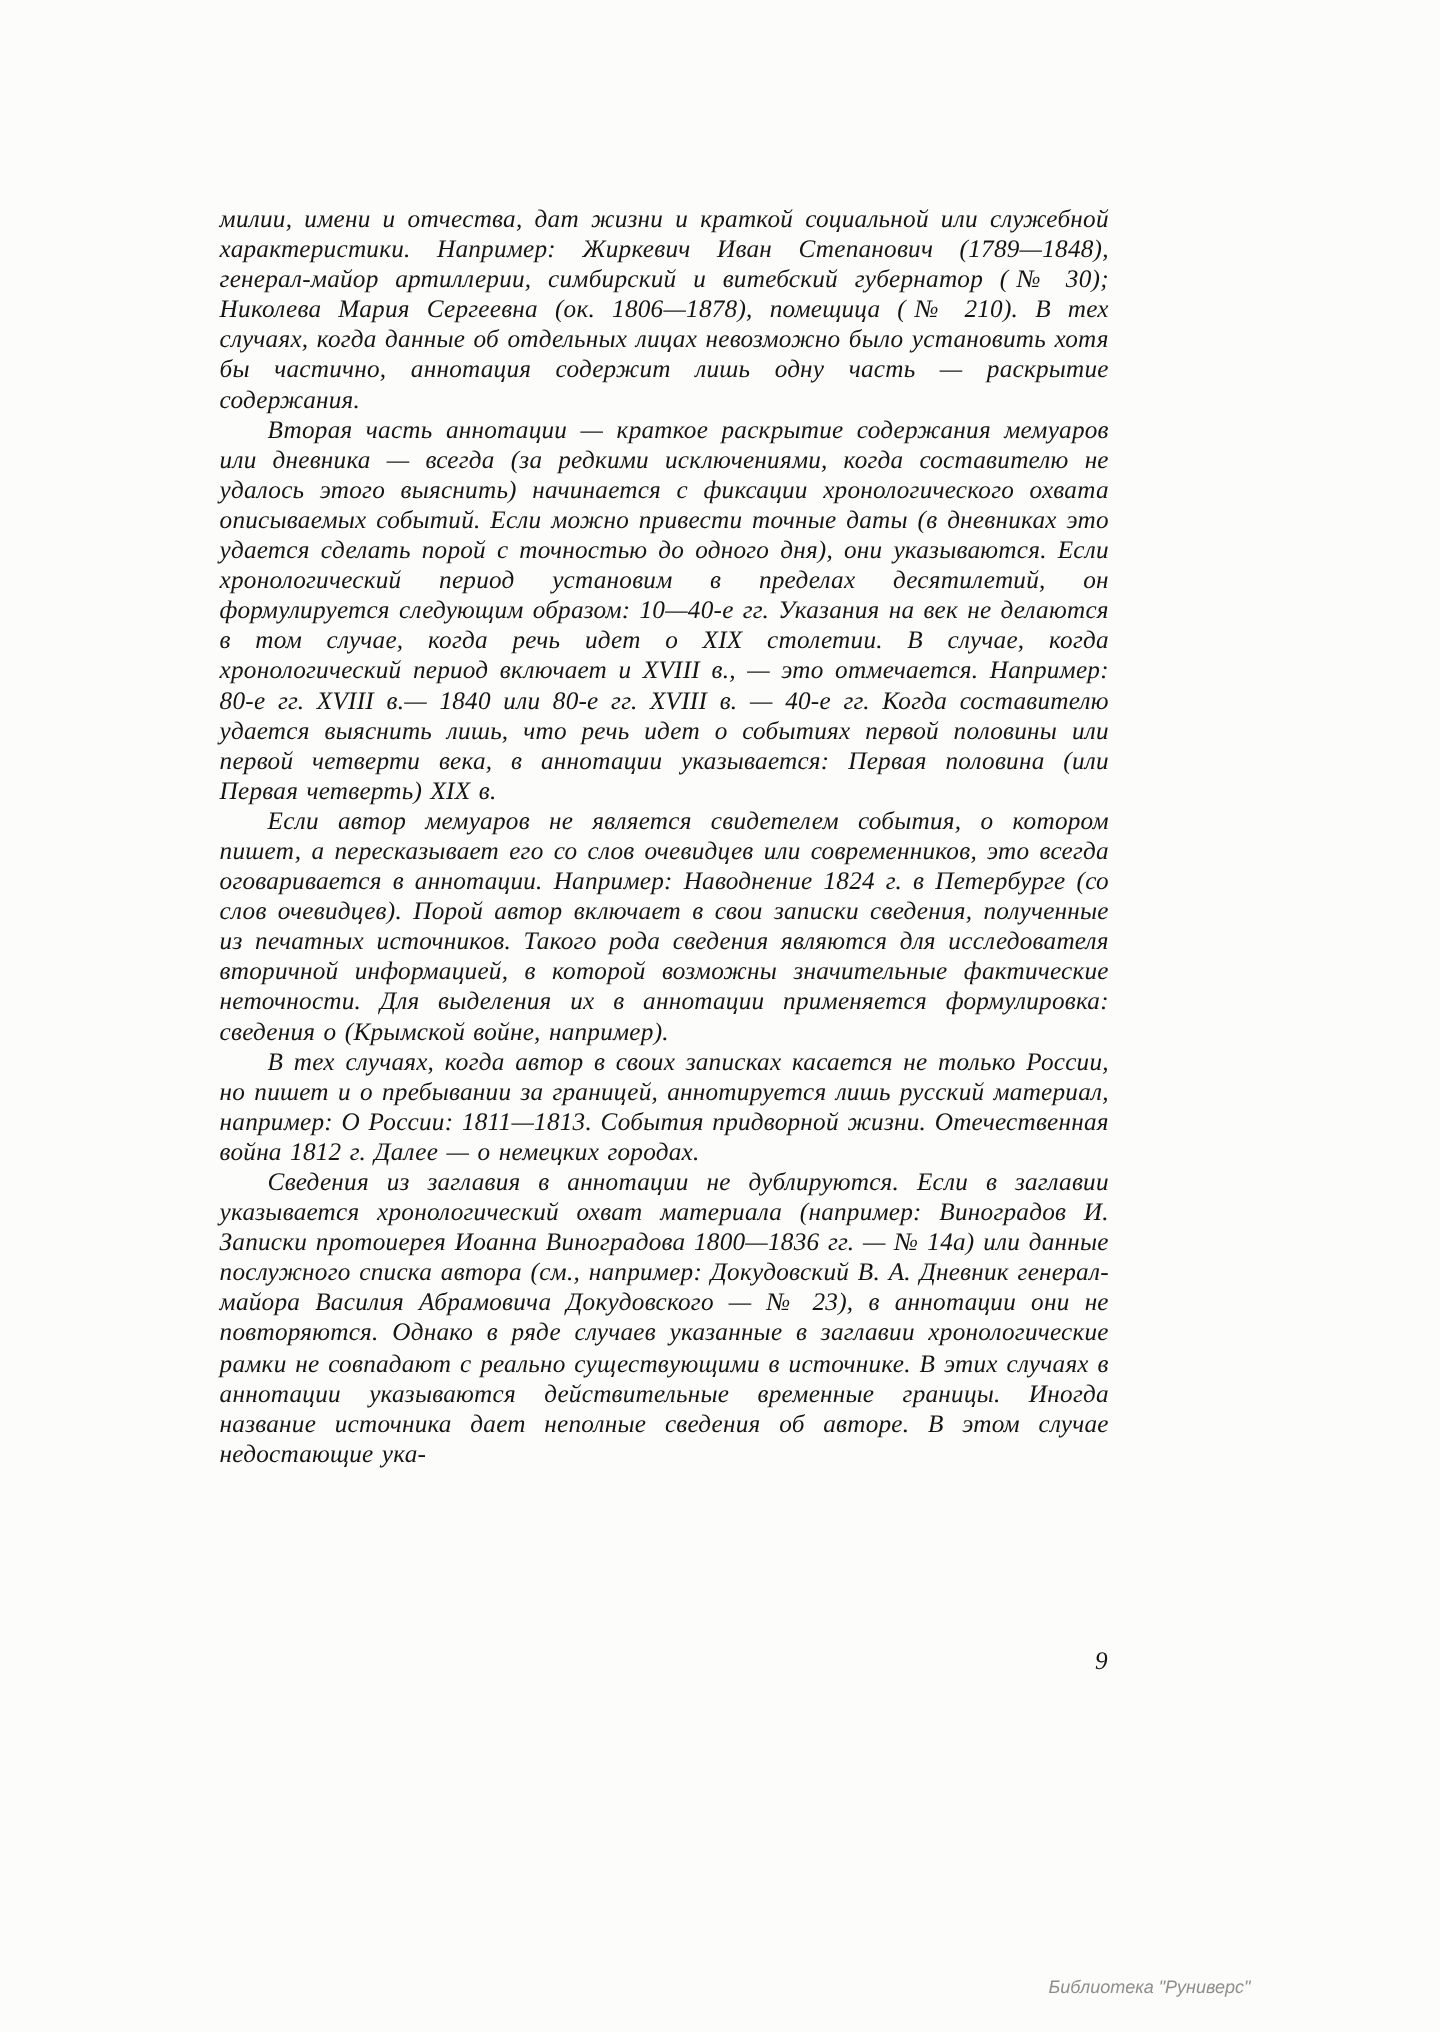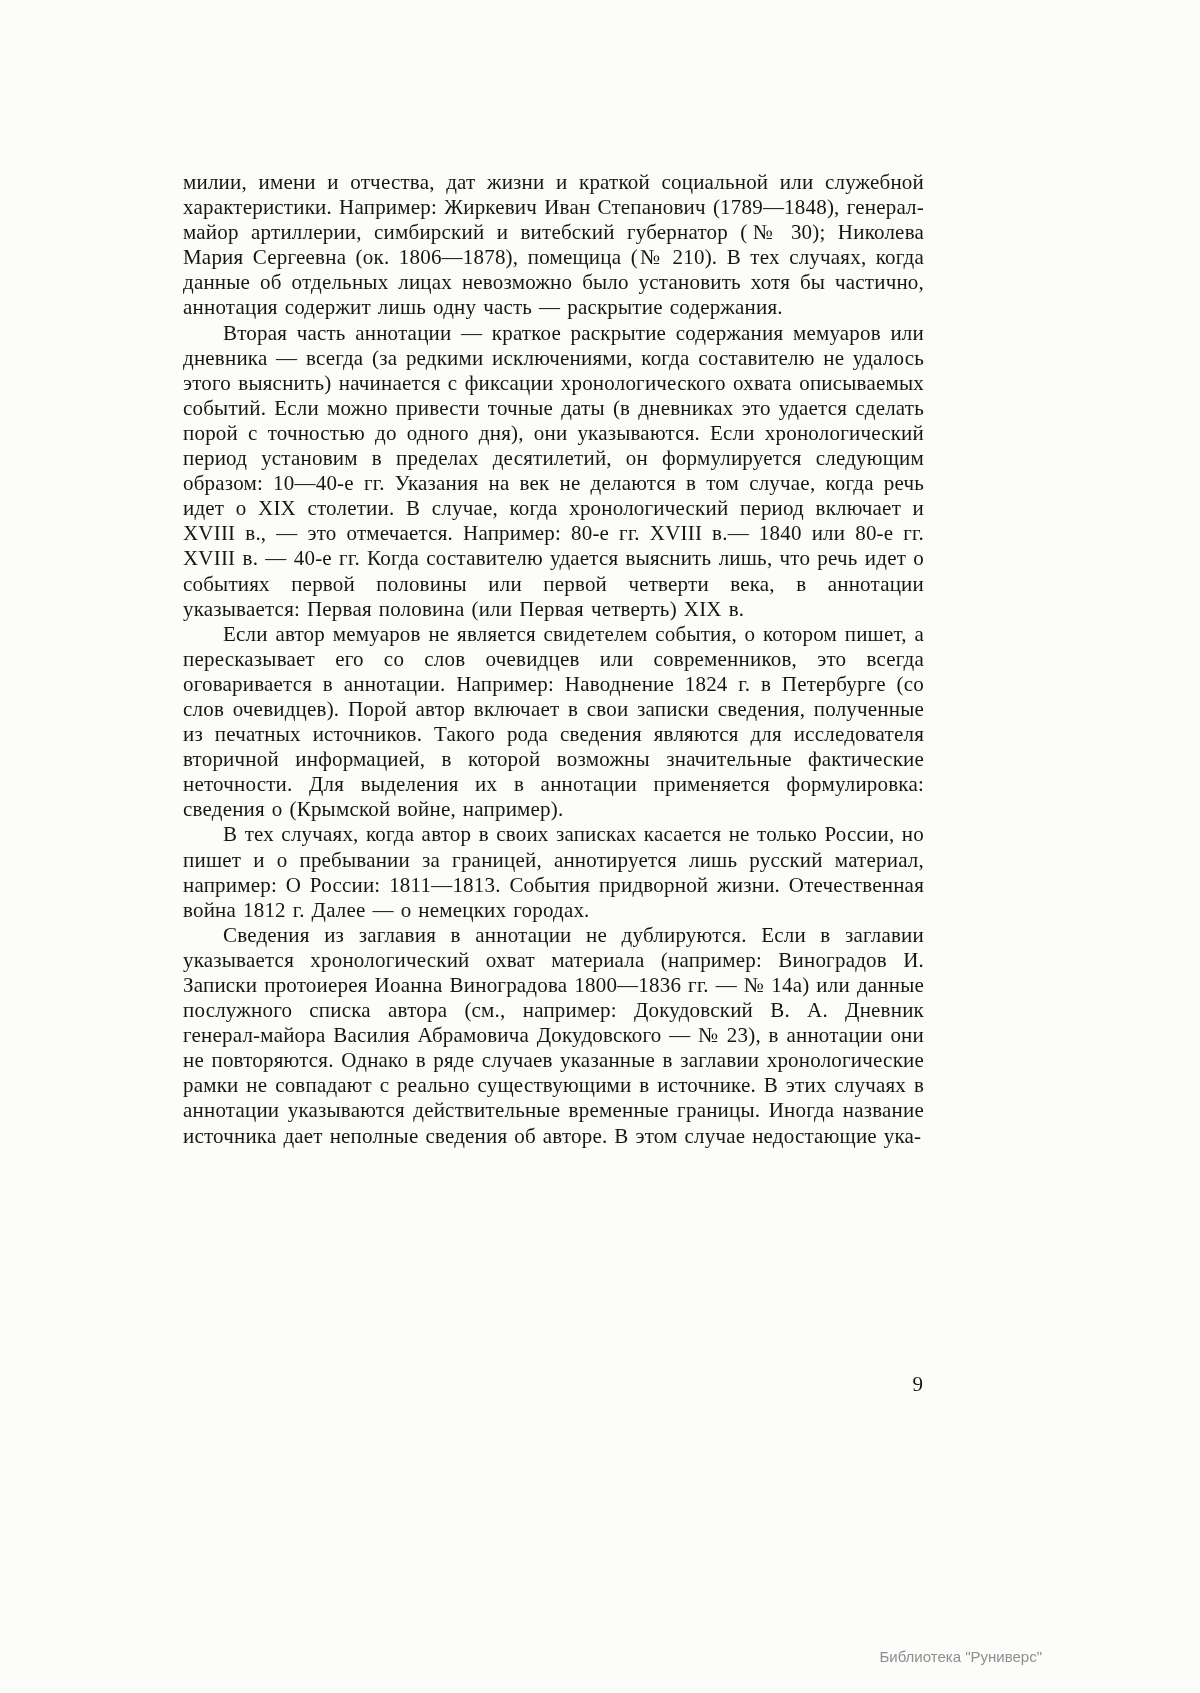--- a/index.html
+++ b/index.html
@@ -1,15 +1,15 @@
 <!DOCTYPE html>
 <html><head>
 <meta charset="utf-8">
 <style>
-  * { margin: 0; padding: 0; box-sizing: border-box; }
+  * { margin: 0; padding: 0; box-sizing: border-box; font-style: italic; }
   html, body {
     width: 1200px;
     height: 1693px;
     background: #fbfbf8;
     font-family: "Liberation Serif", serif;
   }
   .page {
     position: absolute;
     left: 0; top: 0;
     width: 1200px;

